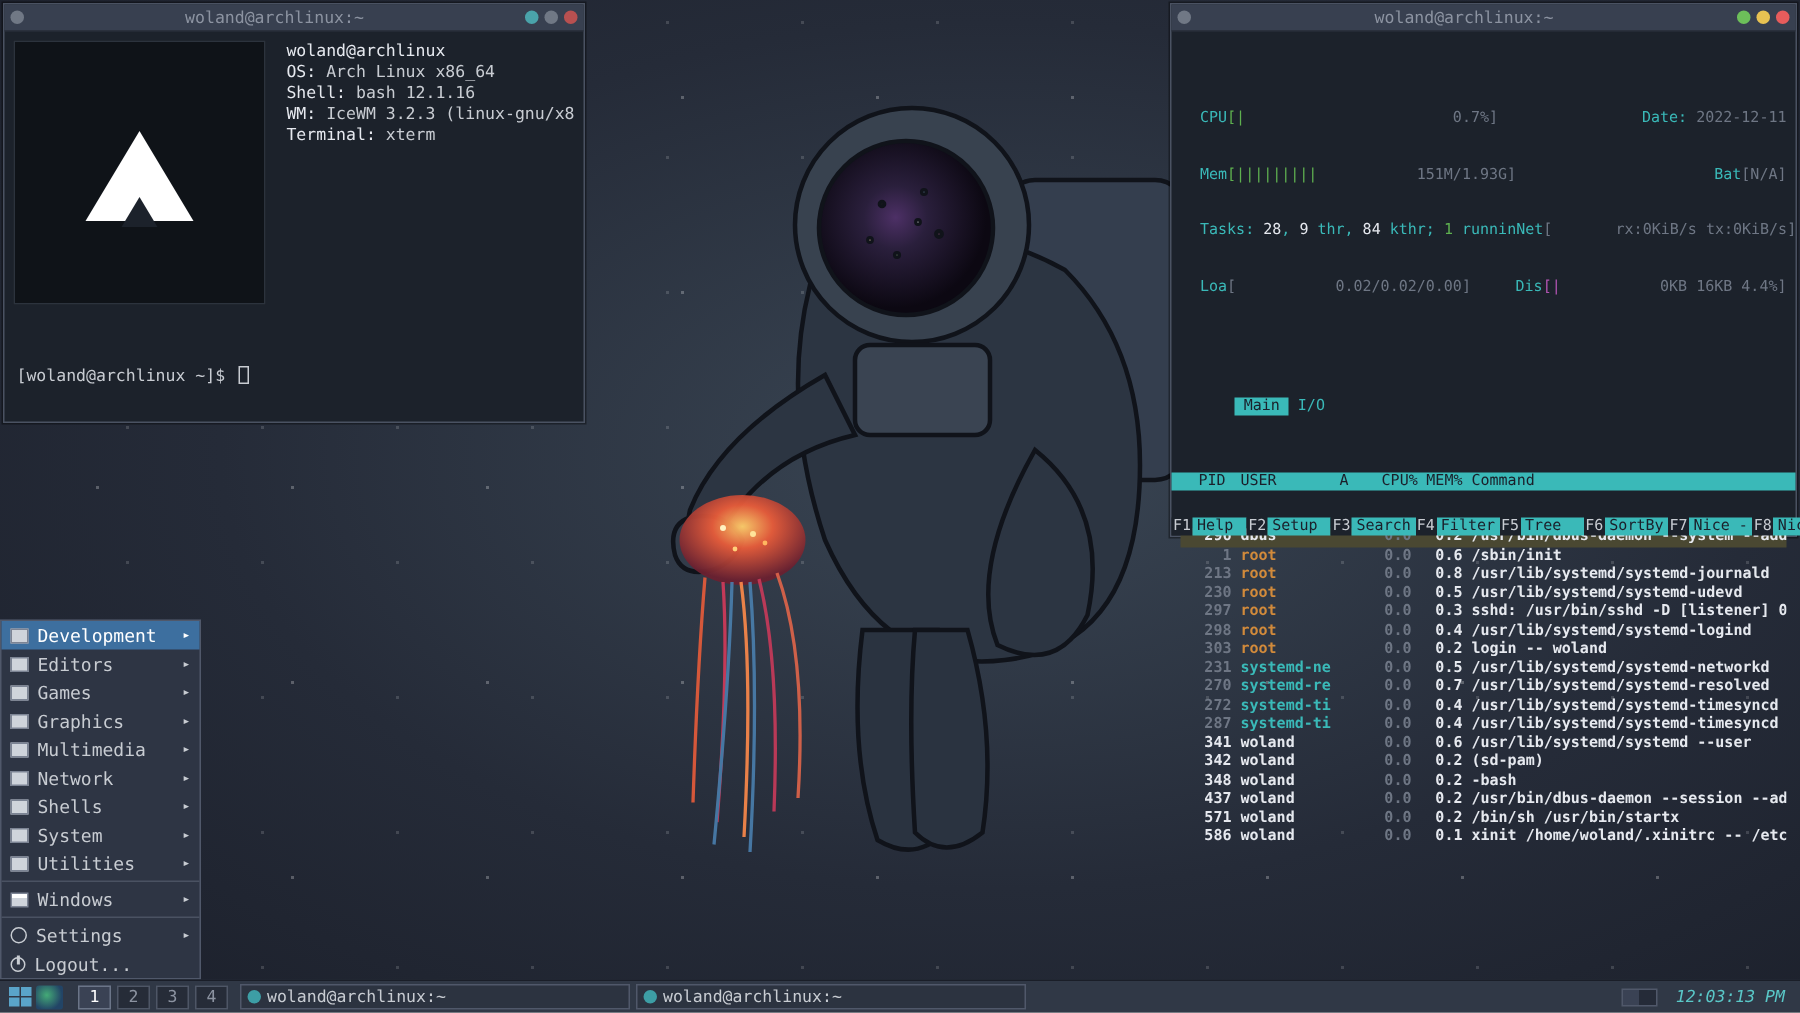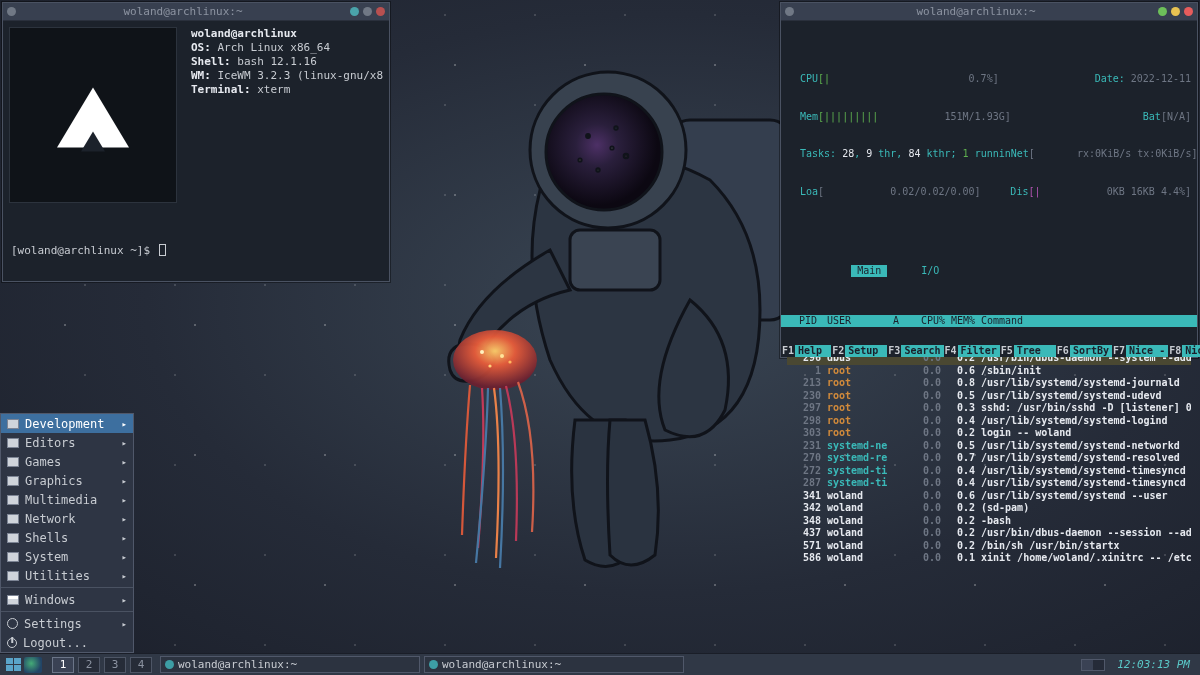--- a/index.html
+++ b/index.html
@@ -50,44 +50,44 @@
 
   
   #win-neofetch{left:2px;top:2px;width:388px;height:280px;background:var(--darknavy);}
   #neofetch-body{display:flex;padding:6px;gap:14px;height:calc(100% - 18px);}
   #neofetch-logo{width:176px;height:176px;background:#0f1318;border:1px solid #2c333d;position:relative;}
   
   #arch{position:absolute;left:50%;top:50%;transform:translate(-50%,-46%);}
   #arch .tri{width:0;height:0;border-left:36px solid transparent;border-right:36px solid transparent;border-bottom:60px solid #fff;}
   #arch .notch{position:absolute;bottom:-4px;left:50%;transform:translateX(-50%);width:0;height:0;border-left:12px solid transparent;border-right:12px solid transparent;border-bottom:20px solid var(--darknavy);}
   #neofetch-info{flex:1;white-space:pre;color:var(--text);line-height:14px;}
-  #neofetch-info .k{color:var(--white);font-weight:700;}
+  #neofetch-info .k{color:var(--white);font-weight:400;}
   #prompt{position:absolute;bottom:24px;left:8px;color:var(--text);}
   #prompt .cursor{display:inline-block;width:7px;height:12px;border:1px solid var(--text);margin-left:2px;vertical-align:-2px;}
 
   
   #win-htop{right:2px;top:2px;width:418px;height:356px;background:var(--darknavy);}
   #htop-body{height:calc(100% - 18px);font-size:10px;line-height:12.5px;white-space:pre;}
   #htop-header{padding:2px 6px 0 6px;}
   .hrow{display:flex;gap:0;margin-left:13px;}
   .hcell{white-space:pre;}
   .c-cyan{color:var(--cyan);} .c-dim{color:#6e7684;} .c-orange{color:var(--orange);}
   .c-white{color:var(--white);} .c-green{color:var(--green);}
   .c-mag{color:var(--magenta);}
   #htop-tabs{padding:4px 6px 0 6px;}
-  #htop-tabs span{display:inline-block;padding:0 6px;margin-left:28px;}
+  #htop-tabs span{display:inline-block;padding:0 6px;}
   .tab-active{background:var(--cyan);color:#1b1f2a;}
   .tab-idle{color:var(--cyan);}
   #htop-cols{margin:0 0 0 0;background:var(--cyan);color:#1b1f2a;display:flex;padding:0 6px;gap:0;}
   #htop-cols span{white-space:pre;}
   #htop-proclist{padding:0 6px;font-weight:bold;}
   .prow{display:flex;gap:0;}
   .prow span{white-space:pre;overflow:hidden;}
   .prow.hl{background:#4a4832;}
-  #htop-fbar{position:absolute;left:0;right:15px;bottom:0;height:12.5px;display:flex;font-size:10px;font-weight:bold;}
+  #htop-fbar{position:absolute;left:0;right:15px;bottom:0;height:12.5px;display:flex;font-size:10px;}
   #htop-fbar .fk{background:var(--darknavy);color:var(--text);padding:0 1px;}
   #htop-fbar .fl{background:var(--cyan);color:#1b1f2a;padding:0 3px;}
 
   
   #astronaut{position:absolute;left:390px;top:40px;width:460px;height:560px;pointer-events:none;}
   #astronaut svg{width:100%;height:100%;}
 
   
   #startmenu{position:absolute;left:0;bottom:22px;width:134px;background:var(--titlebar-darker);border:1px solid #50586a;font-size:12px;}
   #startmenu .mitem{display:flex;align-items:center;height:19px;padding:0 6px;gap:6px;color:var(--text);position:relative;}

